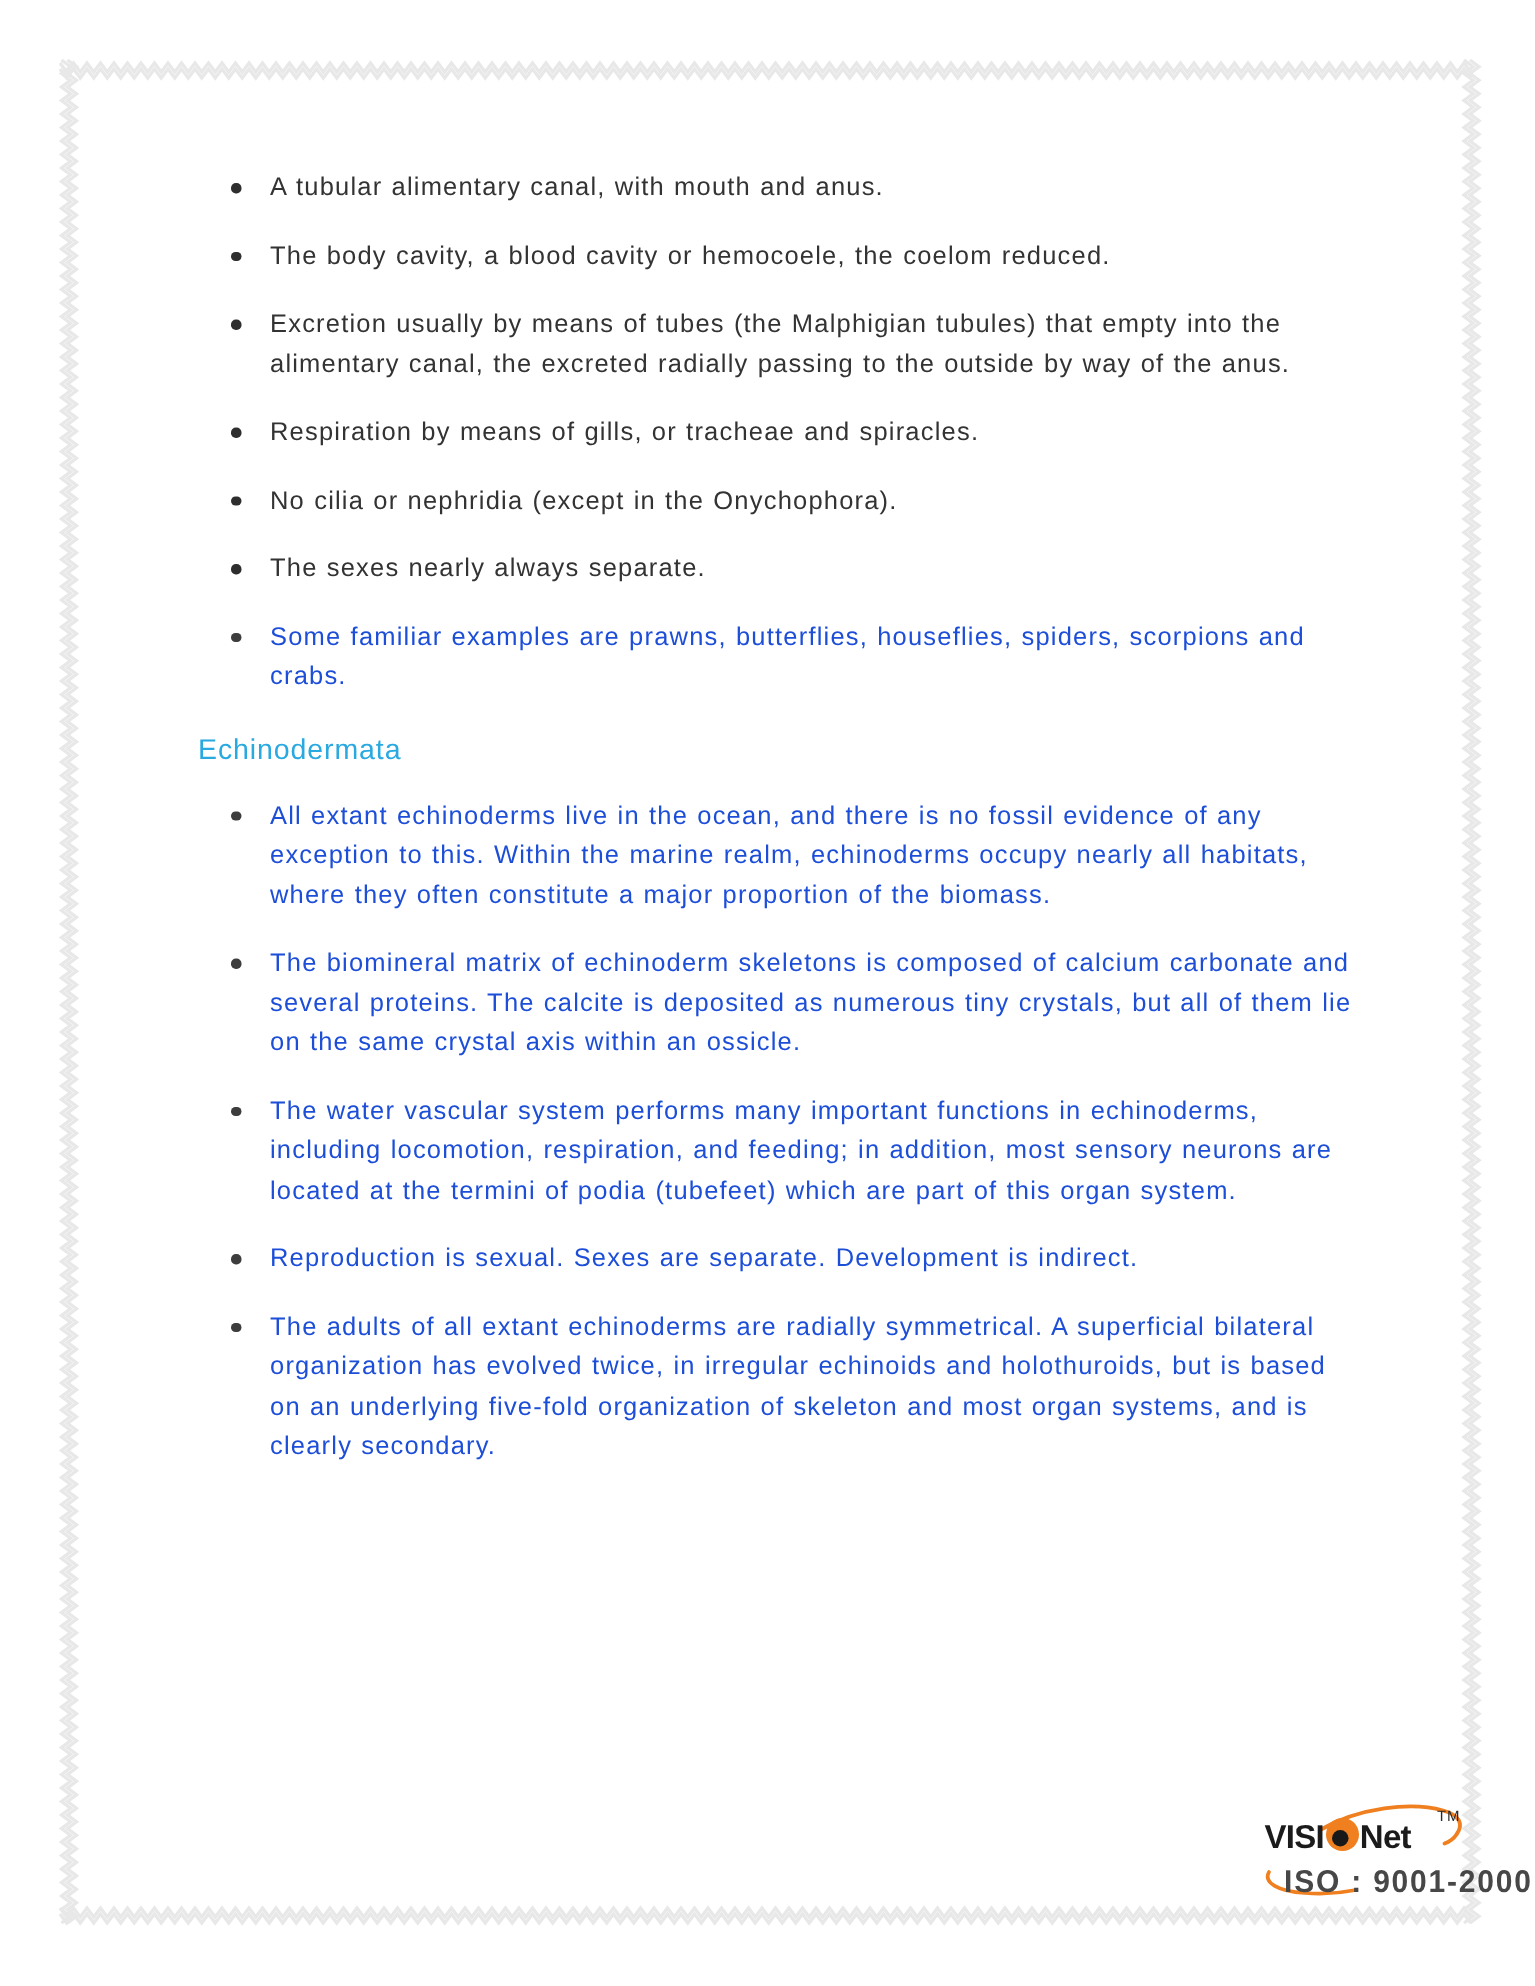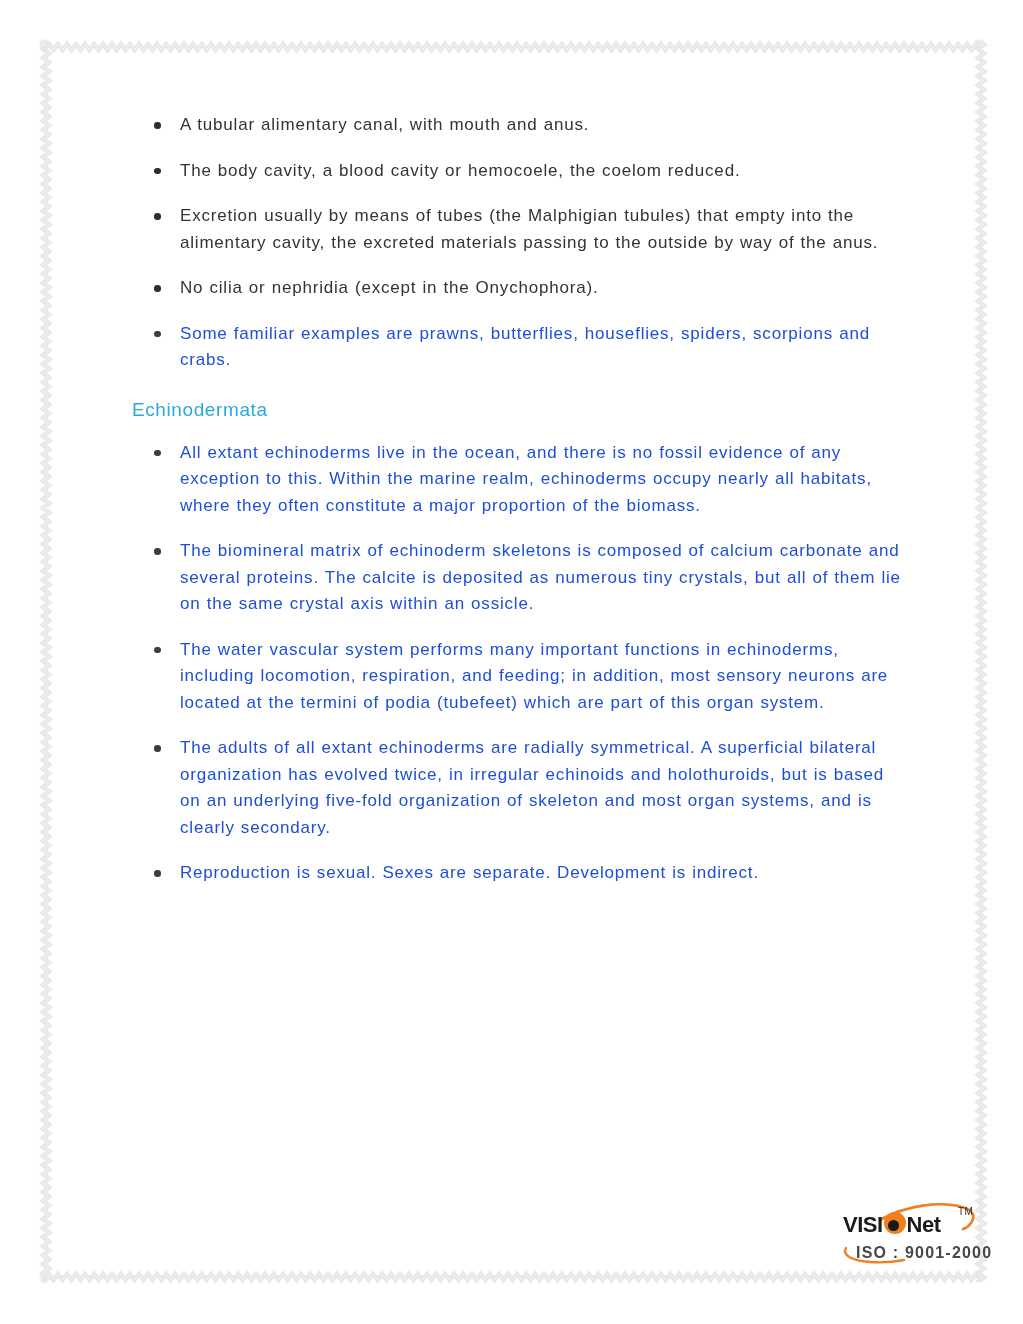--- a/index.html
+++ b/index.html
@@ -112,21 +112,21 @@
     font-size: 10px;
     font-weight: normal;
     color: #2b2b2b;
     letter-spacing: 0.5px;
   }
   .iso-line {
     position: absolute;
     left: 20px;
     top: 44px;
     white-space: nowrap;
-    font-size: 16px;
+    font-size: 20px;
     font-weight: bold;
     color: #474747;
     letter-spacing: 1.2px;
     transform: scaleY(1.05);
   }
 </style>
 </head>
 <body>
 
 <div class="page">
@@ -140,33 +140,35 @@
       <polyline points="45,40 51,44.5 45,49 51,53.5 45,58 51,62.5 45,67 51,71.5 45,76 51,80.5 45,85 51,89.5 45,94 51,98.5 45,103 51,107.5 45,112 51,116.5 45,121 51,125.5 45,130 51,134.5 45,139 51,143.5 45,148 51,152.5 45,157 51,161.5 45,166 51,170.5 45,175 51,179.5 45,184 51,188.5 45,193 51,197.5 45,202 51,206.5 45,211 51,215.5 45,220 51,224.5 45,229 51,233.5 45,238 51,242.5 45,247 51,251.5 45,256 51,260.5 45,265 51,269.5 45,274 51,278.5 45,283 51,287.5 45,292 51,296.5 45,301 51,305.5 45,310 51,314.5 45,319 51,323.5 45,328 51,332.5 45,337 51,341.5 45,346 51,350.5 45,355 51,359.5 45,364 51,368.5 45,373 51,377.5 45,382 51,386.5 45,391 51,395.5 45,400 51,404.5 45,409 51,413.5 45,418 51,422.5 45,427 51,431.5 45,436 51,440.5 45,445 51,449.5 45,454 51,458.5 45,463 51,467.5 45,472 51,476.5 45,481 51,485.5 45,490 51,494.5 45,499 51,503.5 45,508 51,512.5 45,517 51,521.5 45,526 51,530.5 45,535 51,539.5 45,544 51,548.5 45,553 51,557.5 45,562 51,566.5 45,571 51,575.5 45,580 51,584.5 45,589 51,593.5 45,598 51,602.5 45,607 51,611.5 45,616 51,620.5 45,625 51,629.5 45,634 51,638.5 45,643 51,647.5 45,652 51,656.5 45,661 51,665.5 45,670 51,674.5 45,679 51,683.5 45,688 51,692.5 45,697 51,701.5 45,706 51,710.5 45,715 51,719.5 45,724 51,728.5 45,733 51,737.5 45,742 51,746.5 45,751 51,755.5 45,760 51,764.5 45,769 51,773.5 45,778 51,782.5 45,787 51,791.5 45,796 51,800.5 45,805 51,809.5 45,814 51,818.5 45,823 51,827.5 45,832 51,836.5 45,841 51,845.5 45,850 51,854.5 45,859 51,863.5 45,868 51,872.5 45,877 51,881.5 45,886 51,890.5 45,895 51,899.5 45,904 51,908.5 45,913 51,917.5 45,922 51,926.5 45,931 51,935.5 45,940 51,944.5 45,949 51,953.5 45,958 51,962.5 45,967 51,971.5 45,976 51,980.5 45,985 51,989.5 45,994 51,998.5 45,1003 51,1007.5 45,1012 51,1016.5 45,1021 51,1025.5 45,1030 51,1034.5 45,1039 51,1043.5 45,1048 51,1052.5 45,1057 51,1061.5 45,1066 51,1070.5 45,1075 51,1079.5 45,1084 51,1088.5 45,1093 51,1097.5 45,1102 51,1106.5 45,1111 51,1115.5 45,1120 51,1124.5 45,1129 51,1133.5 45,1138 51,1142.5 45,1147 51,1151.5 45,1156 51,1160.5 45,1165 51,1169.5 45,1174 51,1178.5 45,1183 51,1187.5 45,1192 51,1196.5 45,1201 51,1205.5 45,1210 51,1214.5 45,1219 51,1223.5 45,1228 51,1232.5 45,1237 51,1241.5 45,1246 51,1250.5 45,1255 51,1259.5 45,1264 51,1268.5 45,1273 51,1277.5 45,1282" fill="none" stroke="#e8e8e8" stroke-width="2.2"></polyline>
       <polyline points="976,40 982,44.5 976,49 982,53.5 976,58 982,62.5 976,67 982,71.5 976,76 982,80.5 976,85 982,89.5 976,94 982,98.5 976,103 982,107.5 976,112 982,116.5 976,121 982,125.5 976,130 982,134.5 976,139 982,143.5 976,148 982,152.5 976,157 982,161.5 976,166 982,170.5 976,175 982,179.5 976,184 982,188.5 976,193 982,197.5 976,202 982,206.5 976,211 982,215.5 976,220 982,224.5 976,229 982,233.5 976,238 982,242.5 976,247 982,251.5 976,256 982,260.5 976,265 982,269.5 976,274 982,278.5 976,283 982,287.5 976,292 982,296.5 976,301 982,305.5 976,310 982,314.5 976,319 982,323.5 976,328 982,332.5 976,337 982,341.5 976,346 982,350.5 976,355 982,359.5 976,364 982,368.5 976,373 982,377.5 976,382 982,386.5 976,391 982,395.5 976,400 982,404.5 976,409 982,413.5 976,418 982,422.5 976,427 982,431.5 976,436 982,440.5 976,445 982,449.5 976,454 982,458.5 976,463 982,467.5 976,472 982,476.5 976,481 982,485.5 976,490 982,494.5 976,499 982,503.5 976,508 982,512.5 976,517 982,521.5 976,526 982,530.5 976,535 982,539.5 976,544 982,548.5 976,553 982,557.5 976,562 982,566.5 976,571 982,575.5 976,580 982,584.5 976,589 982,593.5 976,598 982,602.5 976,607 982,611.5 976,616 982,620.5 976,625 982,629.5 976,634 982,638.5 976,643 982,647.5 976,652 982,656.5 976,661 982,665.5 976,670 982,674.5 976,679 982,683.5 976,688 982,692.5 976,697 982,701.5 976,706 982,710.5 976,715 982,719.5 976,724 982,728.5 976,733 982,737.5 976,742 982,746.5 976,751 982,755.5 976,760 982,764.5 976,769 982,773.5 976,778 982,782.5 976,787 982,791.5 976,796 982,800.5 976,805 982,809.5 976,814 982,818.5 976,823 982,827.5 976,832 982,836.5 976,841 982,845.5 976,850 982,854.5 976,859 982,863.5 976,868 982,872.5 976,877 982,881.5 976,886 982,890.5 976,895 982,899.5 976,904 982,908.5 976,913 982,917.5 976,922 982,926.5 976,931 982,935.5 976,940 982,944.5 976,949 982,953.5 976,958 982,962.5 976,967 982,971.5 976,976 982,980.5 976,985 982,989.5 976,994 982,998.5 976,1003 982,1007.5 976,1012 982,1016.5 976,1021 982,1025.5 976,1030 982,1034.5 976,1039 982,1043.5 976,1048 982,1052.5 976,1057 982,1061.5 976,1066 982,1070.5 976,1075 982,1079.5 976,1084 982,1088.5 976,1093 982,1097.5 976,1102 982,1106.5 976,1111 982,1115.5 976,1120 982,1124.5 976,1129 982,1133.5 976,1138 982,1142.5 976,1147 982,1151.5 976,1156 982,1160.5 976,1165 982,1169.5 976,1174 982,1178.5 976,1183 982,1187.5 976,1192 982,1196.5 976,1201 982,1205.5 976,1210 982,1214.5 976,1219 982,1223.5 976,1228 982,1232.5 976,1237 982,1241.5 976,1246 982,1250.5 976,1255 982,1259.5 976,1264 982,1268.5 976,1273 982,1277.5 976,1282" fill="none" stroke="#e8e8e8" stroke-width="2.2"></polyline>
       <polyline points="980,40 986,44.5 980,49 986,53.5 980,58 986,62.5 980,67 986,71.5 980,76 986,80.5 980,85 986,89.5 980,94 986,98.5 980,103 986,107.5 980,112 986,116.5 980,121 986,125.5 980,130 986,134.5 980,139 986,143.5 980,148 986,152.5 980,157 986,161.5 980,166 986,170.5 980,175 986,179.5 980,184 986,188.5 980,193 986,197.5 980,202 986,206.5 980,211 986,215.5 980,220 986,224.5 980,229 986,233.5 980,238 986,242.5 980,247 986,251.5 980,256 986,260.5 980,265 986,269.5 980,274 986,278.5 980,283 986,287.5 980,292 986,296.5 980,301 986,305.5 980,310 986,314.5 980,319 986,323.5 980,328 986,332.5 980,337 986,341.5 980,346 986,350.5 980,355 986,359.5 980,364 986,368.5 980,373 986,377.5 980,382 986,386.5 980,391 986,395.5 980,400 986,404.5 980,409 986,413.5 980,418 986,422.5 980,427 986,431.5 980,436 986,440.5 980,445 986,449.5 980,454 986,458.5 980,463 986,467.5 980,472 986,476.5 980,481 986,485.5 980,490 986,494.5 980,499 986,503.5 980,508 986,512.5 980,517 986,521.5 980,526 986,530.5 980,535 986,539.5 980,544 986,548.5 980,553 986,557.5 980,562 986,566.5 980,571 986,575.5 980,580 986,584.5 980,589 986,593.5 980,598 986,602.5 980,607 986,611.5 980,616 986,620.5 980,625 986,629.5 980,634 986,638.5 980,643 986,647.5 980,652 986,656.5 980,661 986,665.5 980,670 986,674.5 980,679 986,683.5 980,688 986,692.5 980,697 986,701.5 980,706 986,710.5 980,715 986,719.5 980,724 986,728.5 980,733 986,737.5 980,742 986,746.5 980,751 986,755.5 980,760 986,764.5 980,769 986,773.5 980,778 986,782.5 980,787 986,791.5 980,796 986,800.5 980,805 986,809.5 980,814 986,818.5 980,823 986,827.5 980,832 986,836.5 980,841 986,845.5 980,850 986,854.5 980,859 986,863.5 980,868 986,872.5 980,877 986,881.5 980,886 986,890.5 980,895 986,899.5 980,904 986,908.5 980,913 986,917.5 980,922 986,926.5 980,931 986,935.5 980,940 986,944.5 980,949 986,953.5 980,958 986,962.5 980,967 986,971.5 980,976 986,980.5 980,985 986,989.5 980,994 986,998.5 980,1003 986,1007.5 980,1012 986,1016.5 980,1021 986,1025.5 980,1030 986,1034.5 980,1039 986,1043.5 980,1048 986,1052.5 980,1057 986,1061.5 980,1066 986,1070.5 980,1075 986,1079.5 980,1084 986,1088.5 980,1093 986,1097.5 980,1102 986,1106.5 980,1111 986,1115.5 980,1120 986,1124.5 980,1129 986,1133.5 980,1138 986,1142.5 980,1147 986,1151.5 980,1156 986,1160.5 980,1165 986,1169.5 980,1174 986,1178.5 980,1183 986,1187.5 980,1192 986,1196.5 980,1201 986,1205.5 980,1210 986,1214.5 980,1219 986,1223.5 980,1228 986,1232.5 980,1237 986,1241.5 980,1246 986,1250.5 980,1255 986,1259.5 980,1264 986,1268.5 980,1273 986,1277.5 980,1282" fill="none" stroke="#e8e8e8" stroke-width="2.2"></polyline>
     </svg>
 
   <div class="content">
 
     <ul class="bullet-list">
       <li>A tubular alimentary canal, with mouth and anus.</li>
       <li>The body cavity, a blood cavity or hemocoele, the coelom reduced.</li>
-      <li>Excretion usually by means of tubes (the Malphigian tubules) that empty into the alimentary cavity, the excreted materials passing to the outside by way of the anus.</li>
+      <li>Excretion usually by means of tubes (the Malphigian tubules) that empty into the alimentary canal, the excreted radially passing to the outside by way of the anus.</li>
+      <li>Respiration by means of gills, or tracheae and spiracles.</li>
       <li>No cilia or nephridia (except in the Onychophora).</li>
+      <li>The sexes nearly always separate.</li>
       <li class="muted">Some familiar examples are prawns, butterflies, houseflies, spiders, scorpions and crabs.</li>
     </ul>
 
     <h2 class="section-heading" style="color: rgb(42, 169, 224);">Echinodermata</h2>
 
     <ul class="bullet-list">
       <li class="muted">All extant echinoderms live in the ocean, and there is no fossil evidence of any exception to this. Within the marine realm, echinoderms occupy nearly all habitats, where they often constitute a major proportion of the biomass.</li>
       <li class="muted">The biomineral matrix of echinoderm skeletons is composed of calcium carbonate and several proteins. The calcite is deposited as numerous tiny crystals, but all of them lie on the same crystal axis within an ossicle.</li>
       <li class="muted">The water vascular system performs many important functions in echinoderms, including locomotion, respiration, and feeding; in addition, most sensory neurons are located at the termini of podia (tubefeet) which are part of this organ system.</li>
+      <li class="muted">Reproduction is sexual. Sexes are separate. Development is indirect.</li>
       <li class="muted">The adults of all extant echinoderms are radially symmetrical. A superficial bilateral organization has evolved twice, in irregular echinoids and holothuroids, but is based on an underlying five-fold organization of skeleton and most organ systems, and is clearly secondary.</li>
-      <li class="muted">Reproduction is sexual. Sexes are separate. Development is indirect.</li>
     </ul>
 
   </div>
 
   <div class="logo">
     <svg class="swoosh-svg" width="152" height="78" viewBox="0 0 152 78">
       <path d="M44,20 C70,5 105,1 126,7 C137,10 140,16 135,23 C133,26 130,28 127,29" fill="none" stroke="#ef7f1f" stroke-width="2.6" stroke-linecap="round"></path>
       <path d="M10,48 C6,55 16,61 34,62 C46,63 58,62 68,60" fill="none" stroke="#ef7f1f" stroke-width="2.4" stroke-linecap="round"></path>
     </svg>
     <div class="brand-line">

